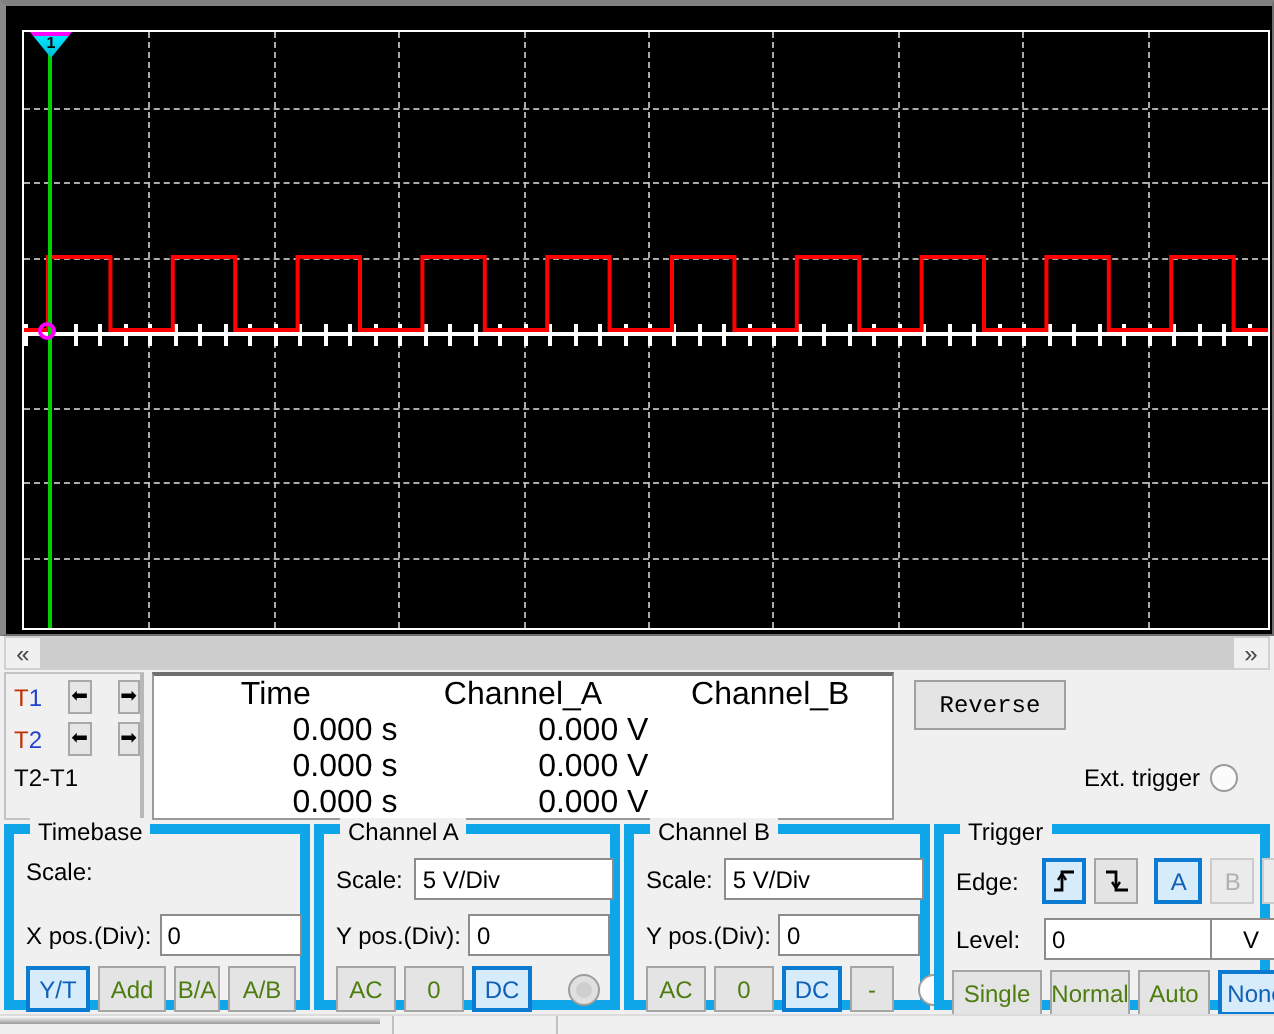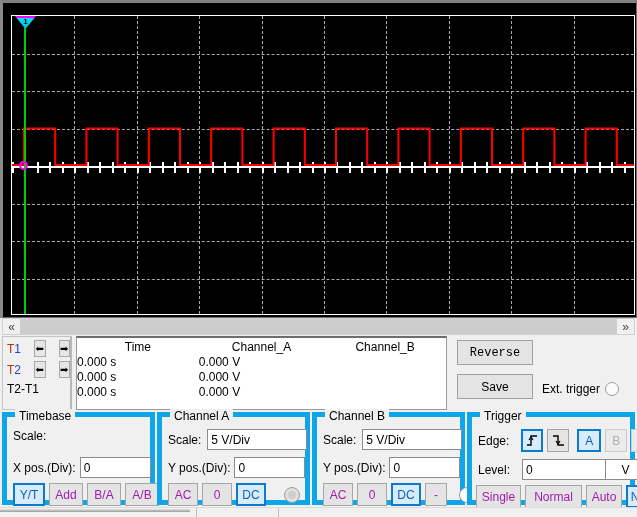--- a/index.html
+++ b/index.html
@@ -87,25 +87,25 @@
     border: 1px solid #a8a8a8; display: flex; align-items: center; justify-content: center;
     font-size: 10px; color: #000; line-height: 1;
   }
   .tdiff { padding: 3px 0 0 4px; font-size: 12px; }
 
   .readout {
     position: absolute; left: 74px; top: 0; width: 371px; height: 74px;
     background: #fff; border: 1px solid #9a9a9a;
     border-top: 2px solid #6e6e6e;
   }
-  .readout table { width: 100%; border-collapse: collapse; font-size: 12px; }
+  .readout table { width: 100%; border-collapse: collapse; font-size: 16px; }
   .readout th {
     font-weight: normal; text-align: center; padding: 1px 0 0 0; height: 16px;
   }
-  .readout td { text-align: left; padding: 0; height: 15px; }
+  .readout td { text-align: right; padding: 0; height: 15px; }
   .col-t { width: 33%; }
   .col-a { width: 34%; }
   .col-b { width: 33%; }
 
   .side-btns { position: absolute; left: 455px; top: 2px; width: 178px; height: 72px; }
   .pbtn {
     position: absolute; width: 76px; height: 25px; background: #e4e4e4;
     border: 1px solid #a0a0a0; font-size: 12px;
     display: flex; align-items: center; justify-content: center;
   }
@@ -136,21 +136,21 @@
   .fld-label { font-size: 12px; white-space: nowrap; }
   .txtbox {
     background: #fff; border: 1px solid #8c8c8c;
     height: 21px; font-size: 12px; padding: 0 3px;
     display: flex; align-items: center; color: #000;
   }
   .btn-row { position: absolute; display: flex; align-items: center; gap: 4px; }
   .sbtn {
     height: 23px; background: #e4e4e4; border: 1px solid #a6a6a6;
     font-size: 12px; display: flex; align-items: center; justify-content: center;
-    padding: 0 6px; color: #a21caf;
+    padding: 0 6px; color: #4d7c0f;
   }
   .sbtn.sel { background: #d6ecfb; border: 2px solid #0a7bd0; color: #1060b8; }
   .sbtn.dis { color: #b0b0b0; border-color: #cccccc; background: #ebebeb; }
   .led {
     width: 16px; height: 16px; border-radius: 50%;
     border: 1px solid #9c9c9c; background: #e0e0e0;
   }
   .led.off { background: #fdfdfd; }
   .led .led-in {
     width: 8px; height: 8px; border-radius: 50%; background: #cfcfcf;
@@ -307,21 +307,20 @@
             <td>0.000 s</td>
             <td>0.000 V</td>
             <td></td>
           </tr>
         </tbody>
       </table>
     </div>
 
     <div class="side-btns">
       <div class="pbtn" style="left:0; top:2px;font-family:Liberation Mono, monospace;">Reverse</div>
-      <div class="pbtn" style="left:0; top:36px;">Save</div>
       <div class="ext-trigger-wrap">
         <span>Ext. trigger</span>
         <span class="ext-trig-led"></span>
       </div>
     </div>
   </div>
 
   <div class="ctrls">
 
     <div class="group g-timebase">
@@ -332,21 +331,21 @@
       </div>
 
       <div class="fld-row" style="left:6px; top:40px;">
         <span class="fld-label">X pos.(Div):</span>
         <div class="txtbox" style="width:71px; margin-left:4px;">0</div>
       </div>
 
       <div class="btn-row" style="left:6px; top:66px;">
         <div class="sbtn sel" style="width:32px;">Y/T</div>
         <div class="sbtn" style="width:34px;">Add</div>
-        <div class="sbtn" style="width:34px;text-align:center;">B/A</div>
+        <div class="sbtn" style="width:23px;text-align:center;">B/A</div>
         <div class="sbtn" style="width:34px;">A/B</div>
       </div>
     </div>
 
     <div class="group g-chA">
       <span class="group-title">Channel A</span>
 
       <div class="fld-row" style="left:6px; top:12px;">
         <span class="fld-label">Scale:</span>
         <div class="txtbox" style="width:100px; margin-left:6px;">5  V/Div</div>
@@ -414,21 +413,21 @@
       </div>
 
       <div class="fld-row" style="left:6px; top:42px;">
         <span class="fld-label">Level:</span>
         <div class="txtbox" style="width:84px; margin-left:12px;">0</div>
         <div class="txtbox" style="width:40px; justify-content:center; border-left:none;">V</div>
       </div>
 
       <div class="btn-row" style="left:4px; top:68px;">
         <div class="sbtn" style="width:45px;">Single</div>
-        <div class="sbtn" style="width:57px;">Normal</div>
+        <div class="sbtn" style="width:40px;">Normal</div>
         <div class="sbtn" style="width:36px;">Auto</div>
         <div class="sbtn sel" style="width:38px;">None</div>
       </div>
     </div>
   </div>
 
   <div class="statusbar">
     <div class="grip"></div>
     <div class="seg1"></div>
     <div class="seg2"></div>

